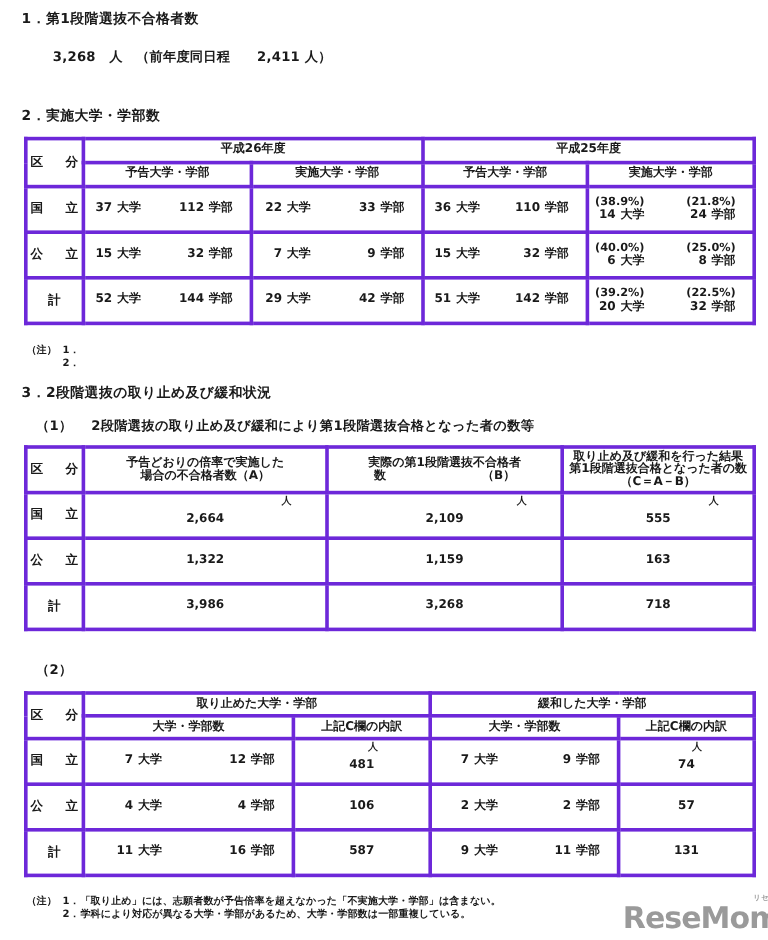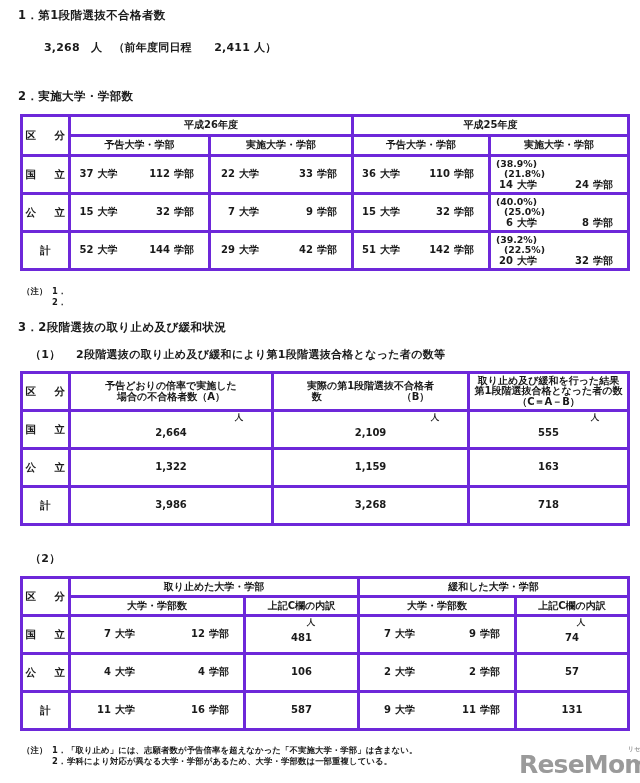--- a/index.html
+++ b/index.html
@@ -127,21 +127,20 @@
     display: flex;
     flex-direction: column;
     justify-content: center;
     height: 100%;
   }
   .stack .pct-row {
     display: flex;
     width: 100%;
     font-size: 9.4px;
     padding-bottom: 1px;
-    flex-direction: column;
   }
   .stack .pct-row .half { width: 50%; box-sizing: border-box; }
 
   
   .with-nin { position: relative; }
   .nin-mark {
     position: absolute;
     top: 1px;
     right: 28px;
     font-size: 8.4px;

